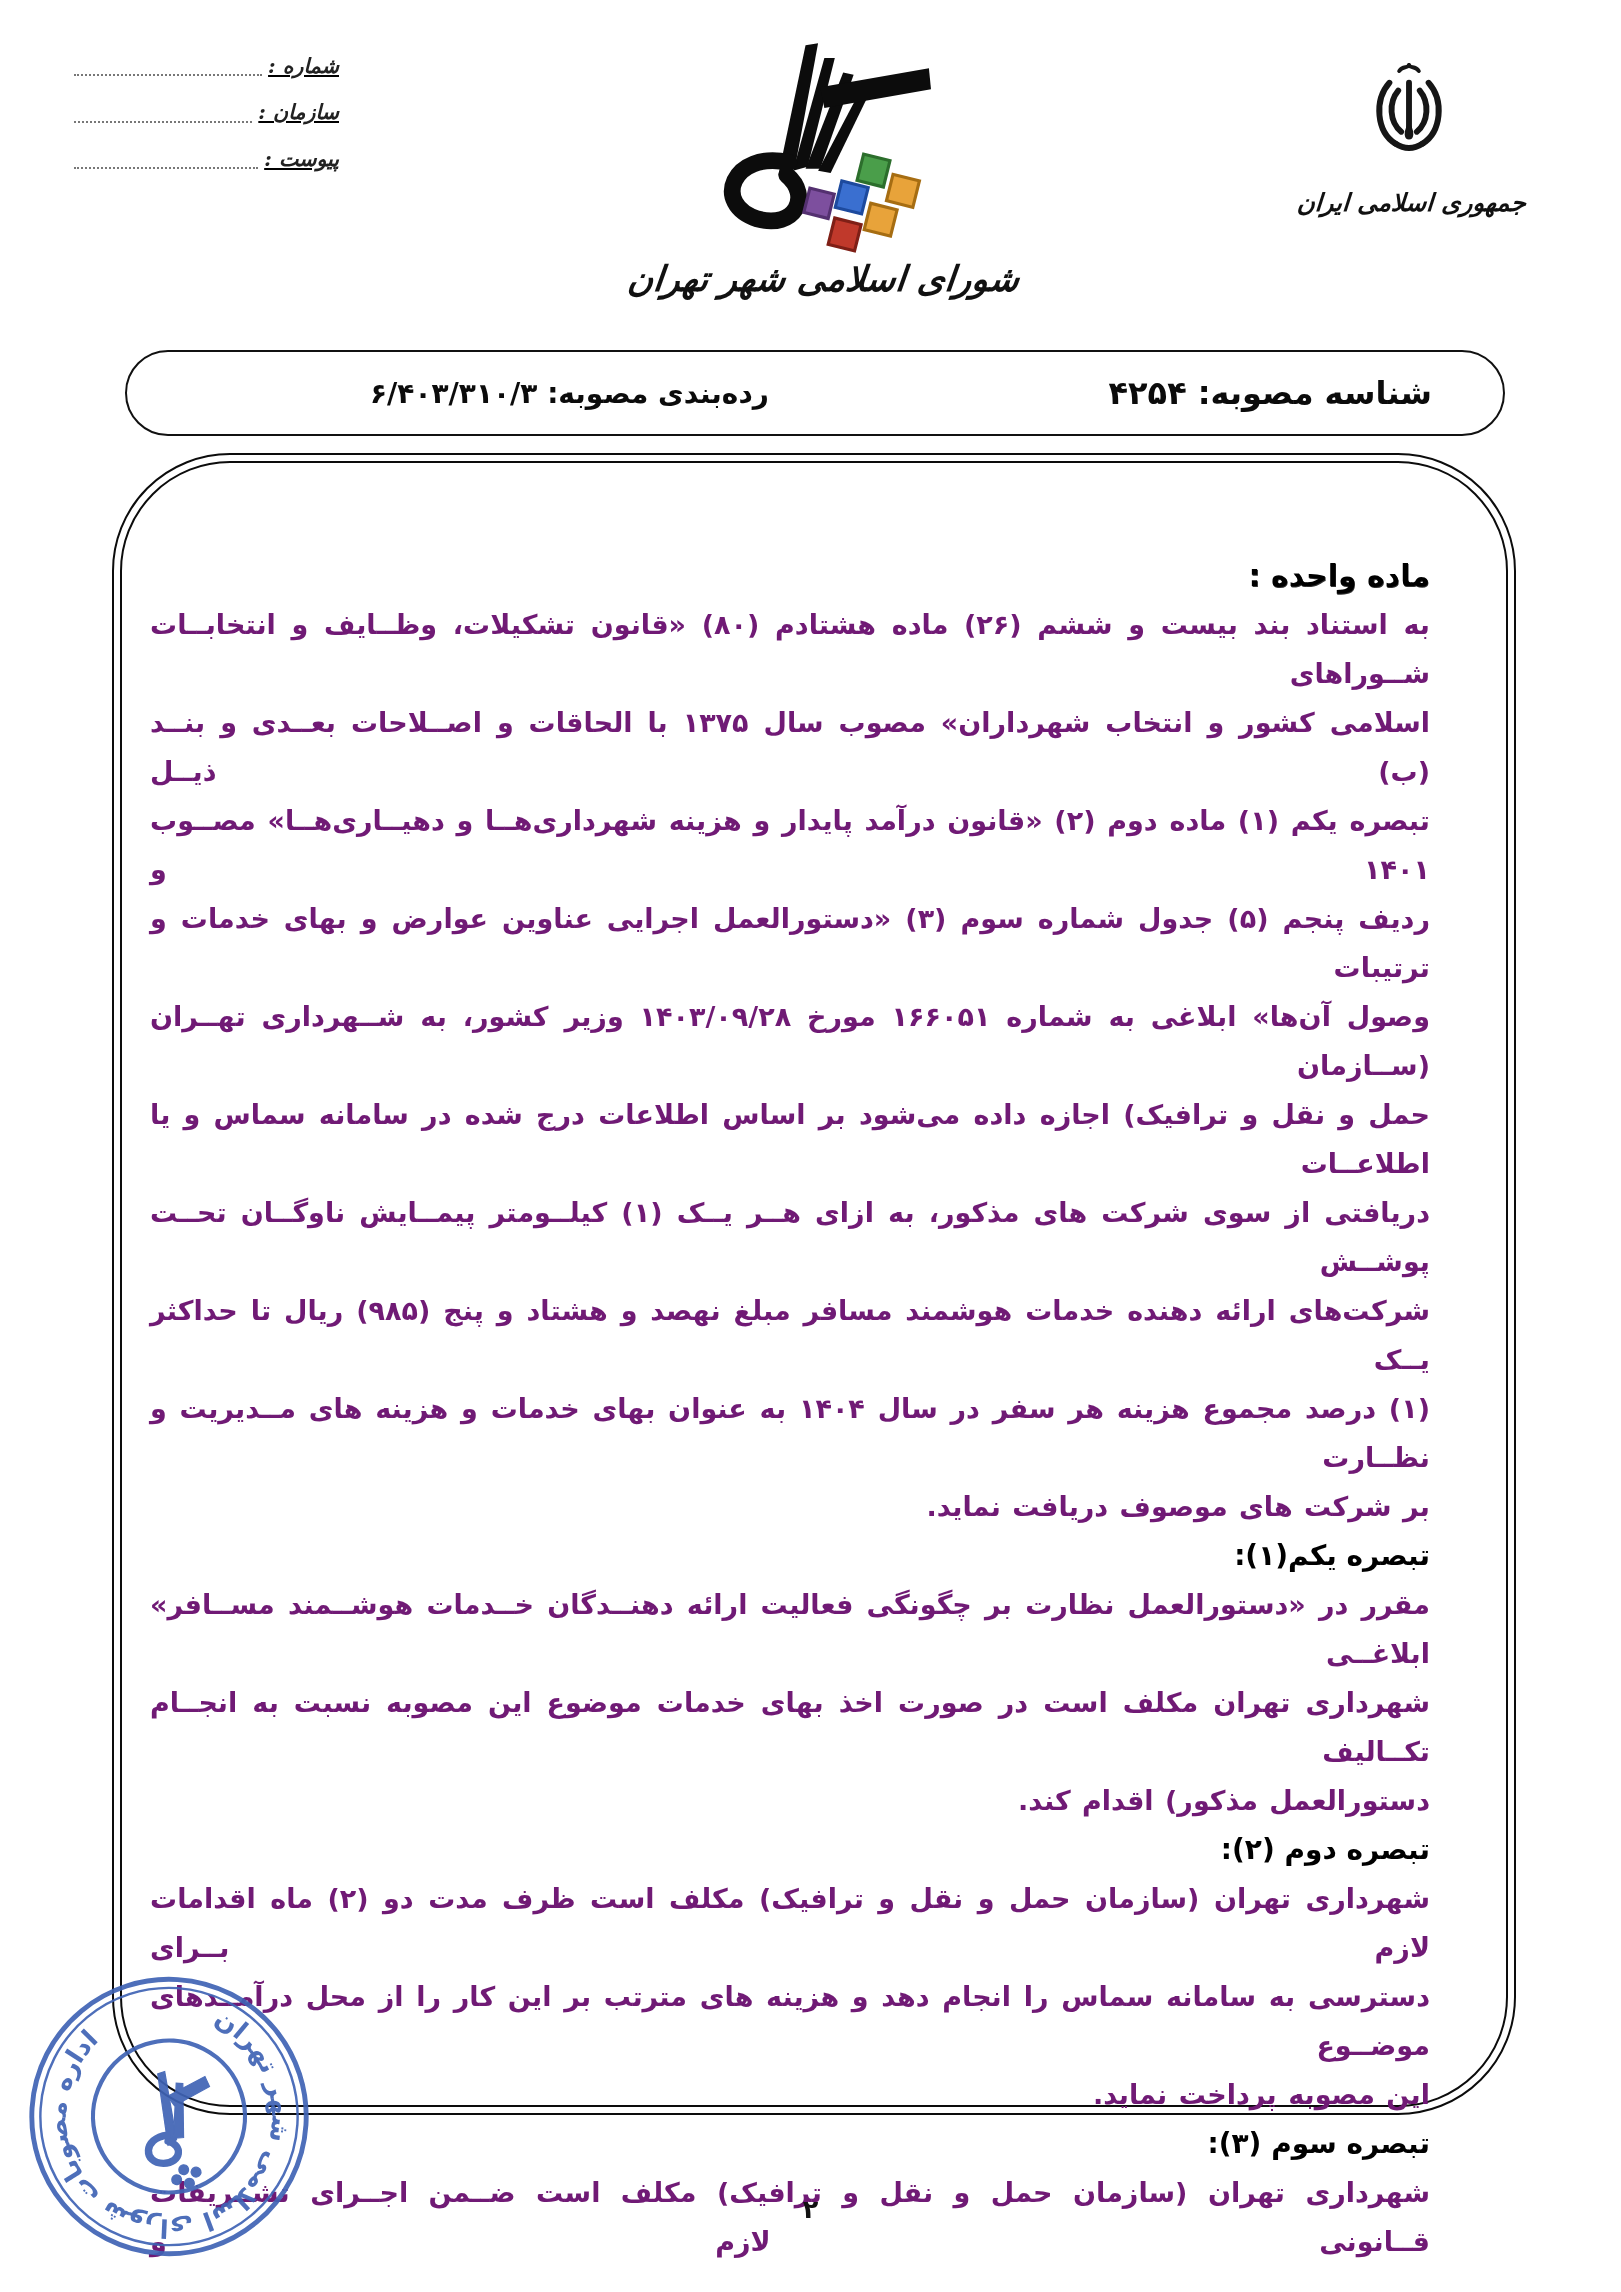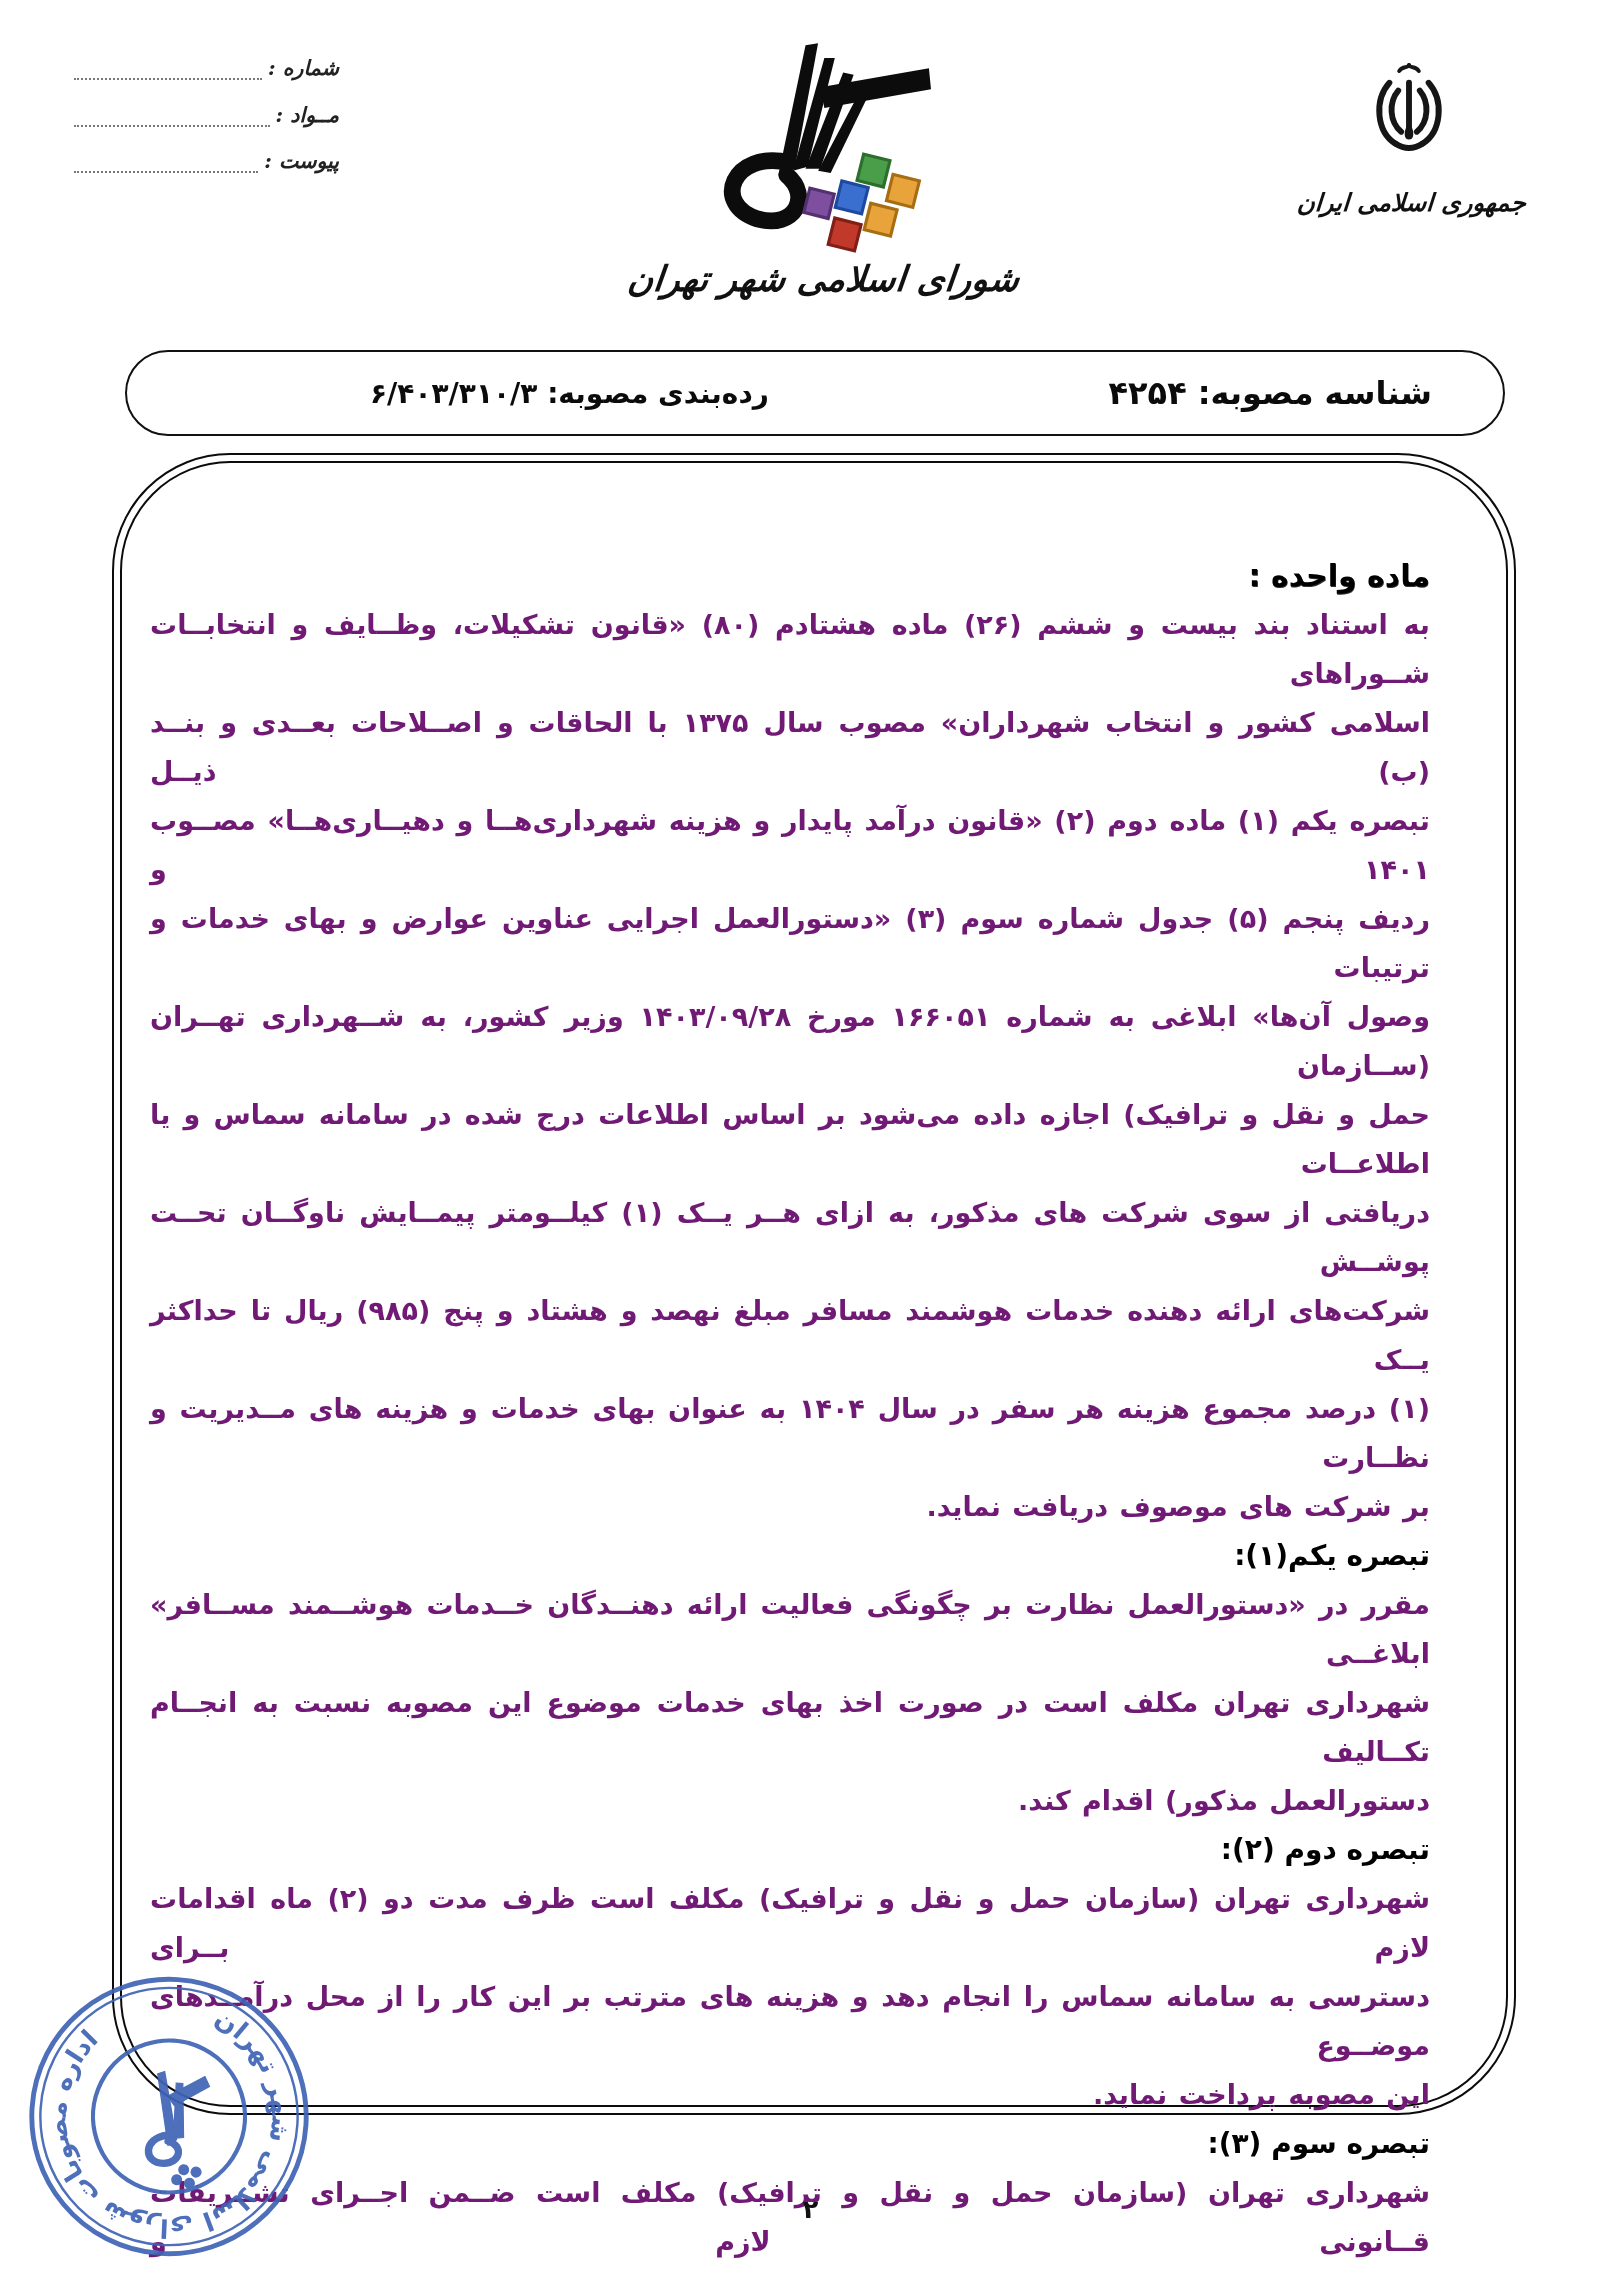--- a/index.html
+++ b/index.html
@@ -2,21 +2,21 @@
 <html lang="fa"><head>
 <meta charset="utf-8">
 <style>
   html,body{margin:0;padding:0;background:#888;}
   .page{
     position:relative;width:1621px;height:2293px;background:#ffffff;
     font-family:"DejaVu Sans",sans-serif;overflow:hidden;
   }
   
   .lh-fields{position:absolute;top:51px;left:74px;width:265px;direction:rtl;}
-  .lh-row{display:flex;align-items:flex-end;margin-bottom:17.6px;height:29px;}
+  .lh-row{display:flex;align-items:center;margin-bottom:17.6px;height:29px;text-decoration:underline;}
   .lh-label{font-family:"DejaVu Serif",serif;font-style:italic;font-weight:bold;
     font-size:20.6px;color:#222;white-space:nowrap;margin-left:5.9px;}
   .lh-dots{flex:1;border-bottom:2px dotted #777;height:19.6px;}
   
   .council-logo{position:absolute;top:37px;left:686px;width:260px;height:230px;}
   .council-title{
     position:absolute;top:258px;left:608px;width:431px;text-align:center;direction:rtl;
     font-family:"DejaVu Serif",serif;font-style:italic;font-weight:bold;font-size:35px;
     color:#111;transform:skewX(-6deg);letter-spacing:-1px;white-space:nowrap;
   }
@@ -72,21 +72,21 @@
 <body>
 
 <div class="page">
 
   <div class="lh-fields">
     <div class="lh-row">
       <span class="lh-label">شماره :</span>
       <span class="lh-dots"></span>
     </div>
     <div class="lh-row">
-      <span class="lh-label">مــواد :</span>
+      <span class="lh-label">سازمان :</span>
       <span class="lh-dots"></span>
     </div>
     <div class="lh-row">
       <span class="lh-label">پیوست :</span>
       <span class="lh-dots"></span>
     </div>
   </div>
 
   <svg class="council-logo" viewBox="0 0 120 110">
     <g fill="#0c0c0c">

